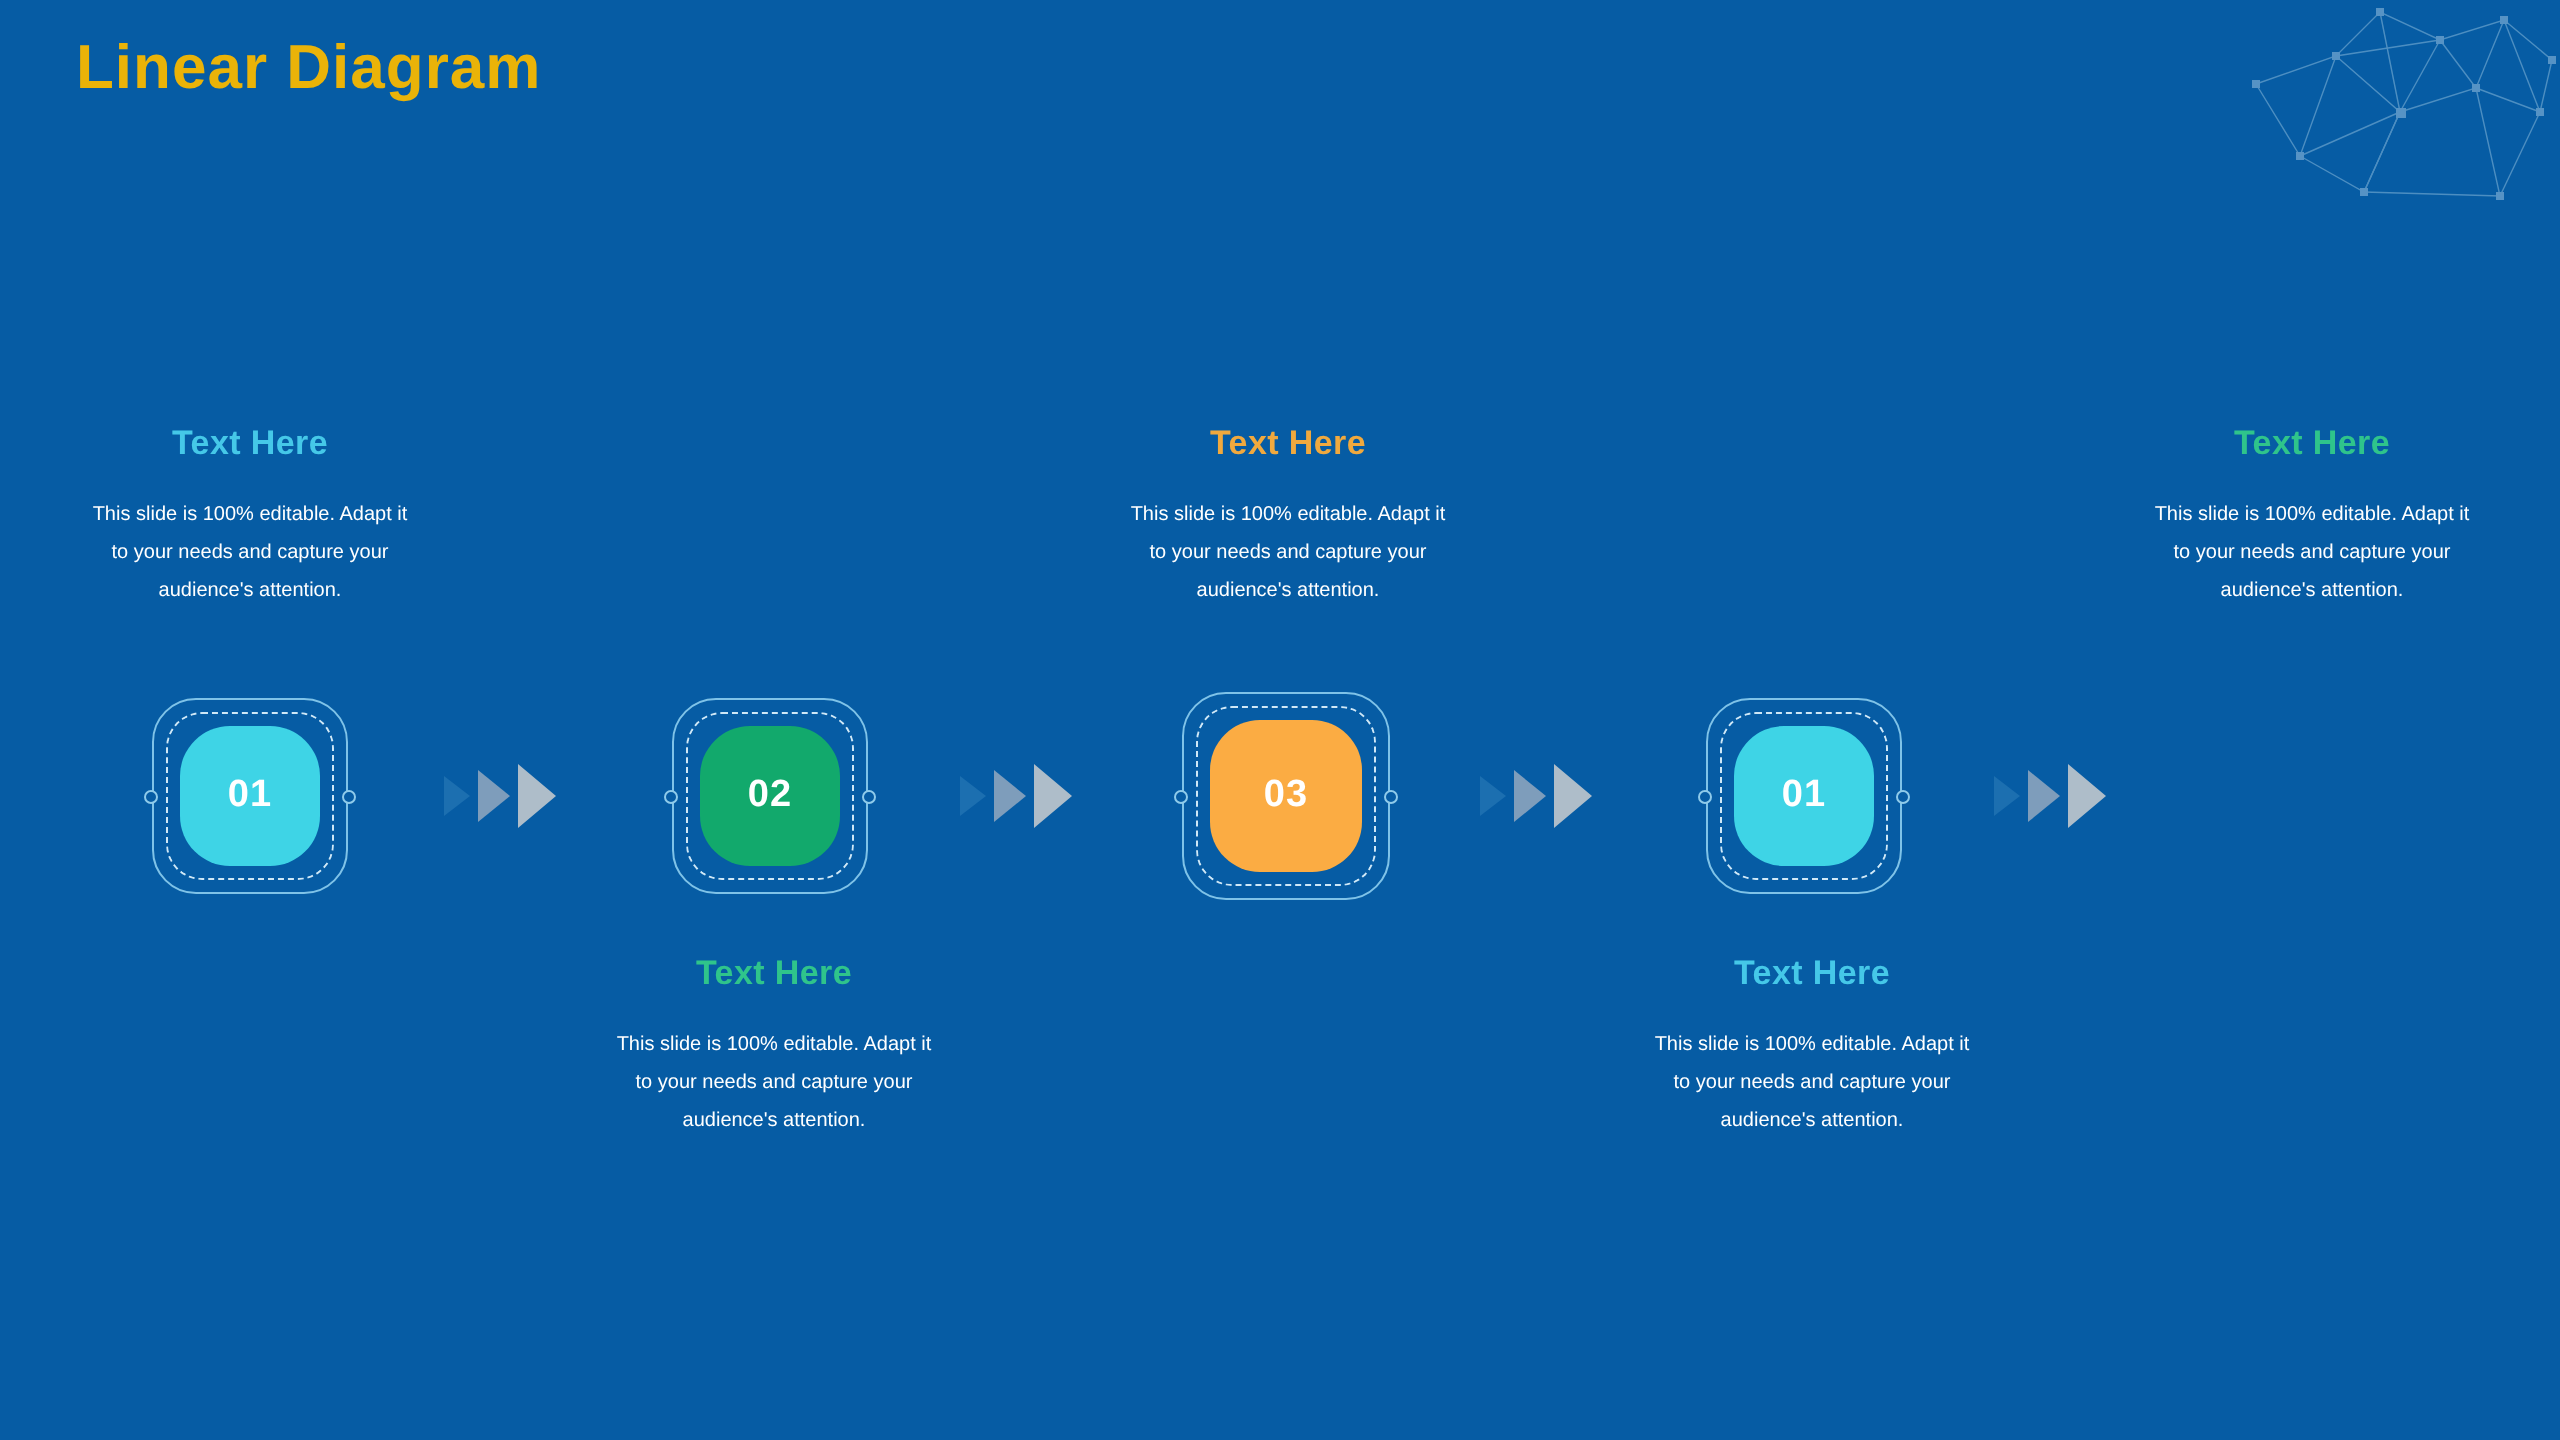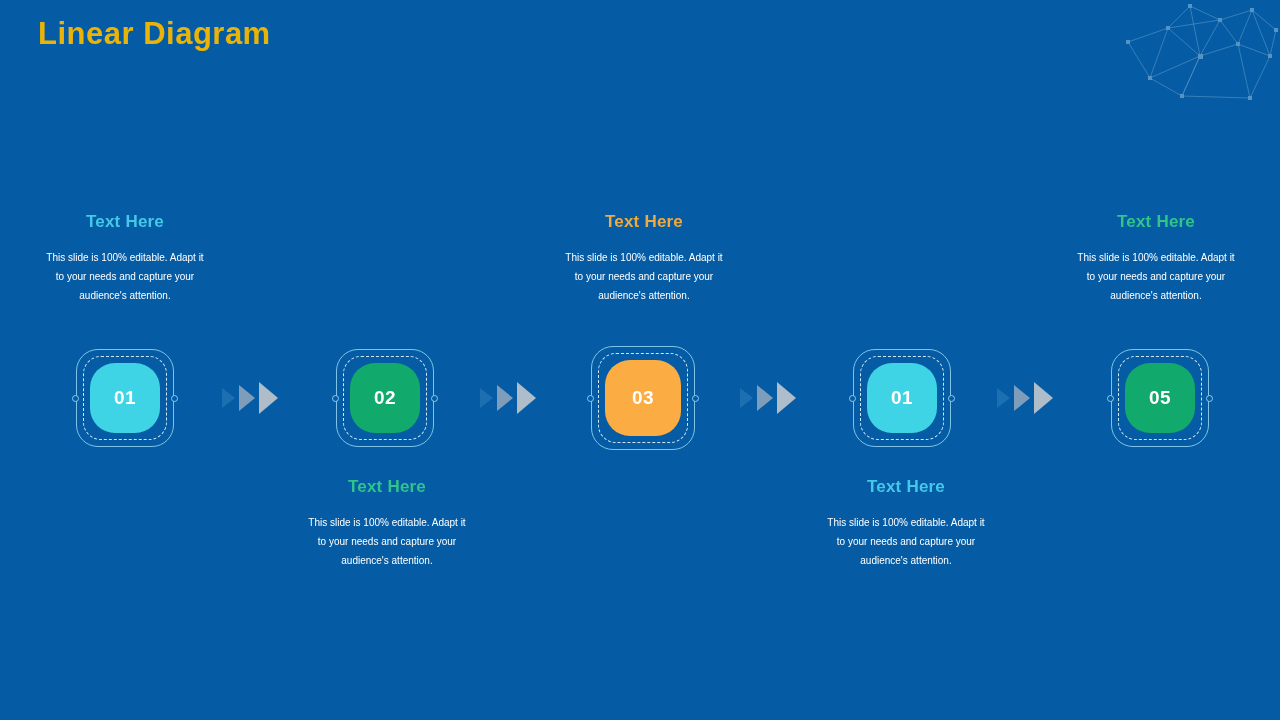--- a/index.html
+++ b/index.html
@@ -240,29 +240,20 @@
     </div>
     <div class="node" style="left: 853px;">
       <div class="node-outer"></div>
       <div class="node-dashed"></div>
       <div class="node-fill" style="background: rgb(62, 212, 230);">
         <span class="node-num">01</span>
       </div>
       <div class="node-dot left"></div>
       <div class="node-dot right"></div>
     </div>
-    <div class="node" style="left: 1111px;">
-      <div class="node-outer"></div>
-      <div class="node-dashed"></div>
-      <div class="node-fill" style="background: rgb(18, 169, 108);">
-        <span class="node-num">05</span>
-      </div>
-      <div class="node-dot left"></div>
-      <div class="node-dot right"></div>
-    </div>
     <div class="textblock above" style="left: 27px;">
       <div class="tb-heading" style="color: rgb(69, 200, 232);">Text Here</div>
       <div class="tb-body">This slide is 100% editable. Adapt it to your needs and capture your audience's attention.</div>
     </div>
     <div class="textblock below" style="left: 289px;">
       <div class="tb-heading" style="color: rgb(47, 196, 139);">Text Here</div>
       <div class="tb-body">This slide is 100% editable. Adapt it to your needs and capture your audience's attention.</div>
     </div>
     <div class="textblock above" style="left: 546px;">
       <div class="tb-heading" style="color: rgb(240, 169, 62);">Text Here</div>

